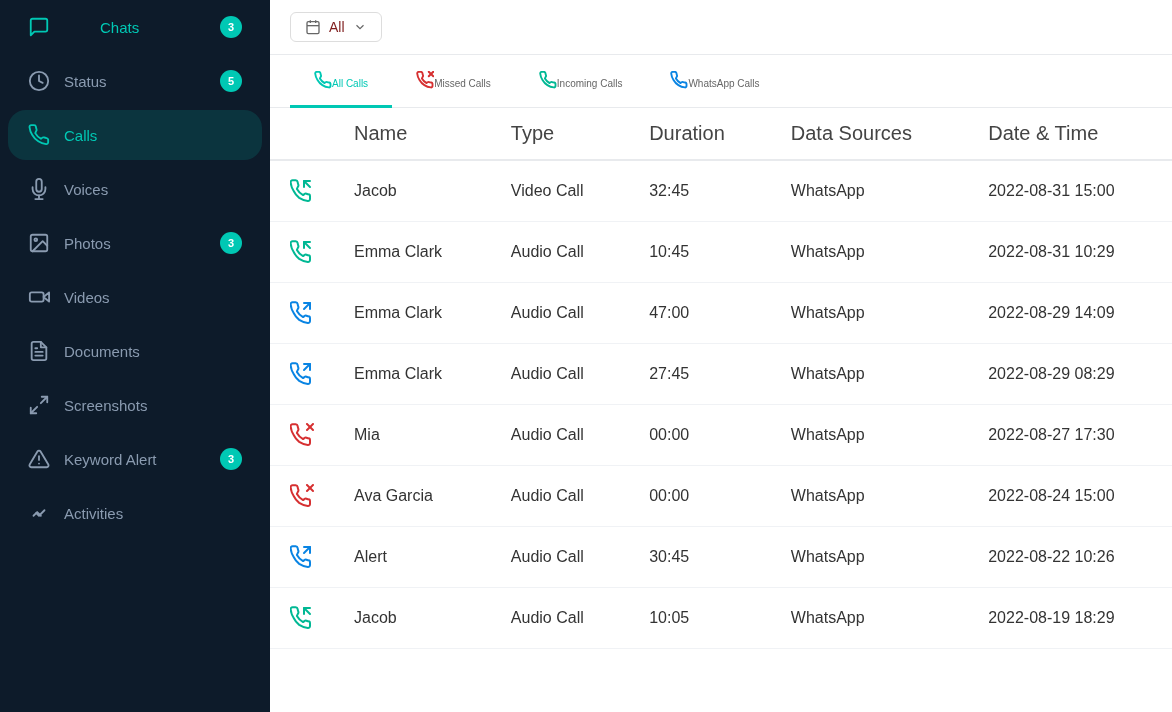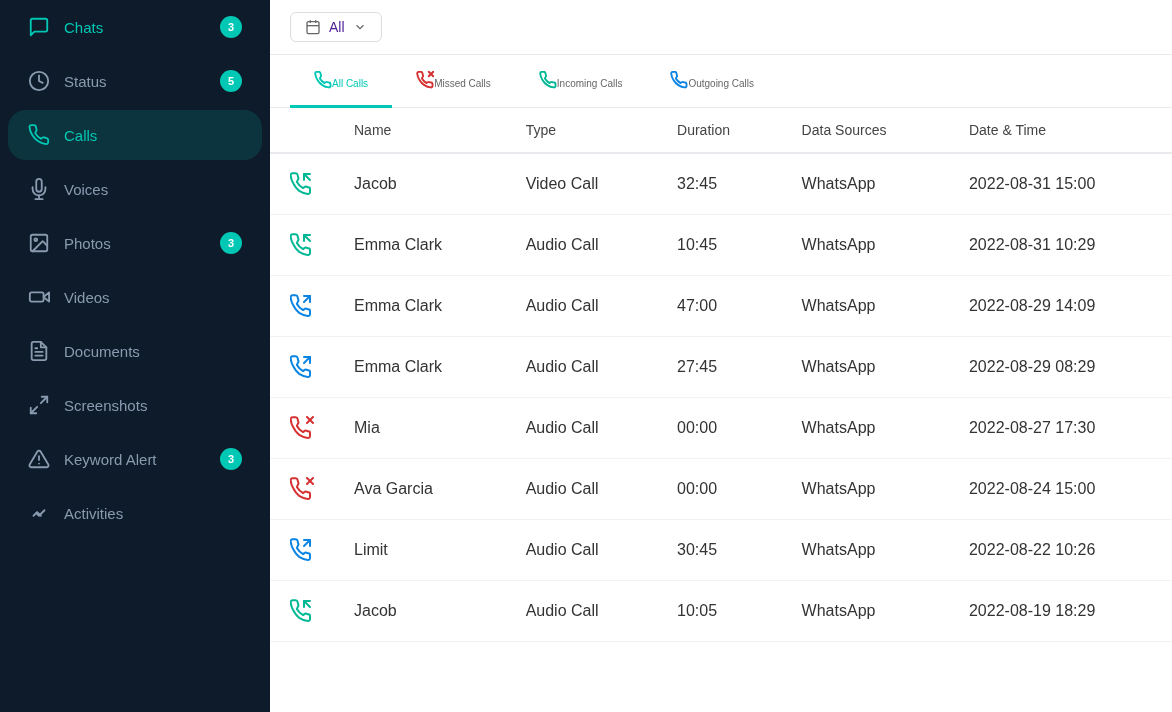--- a/index.html
+++ b/index.html
@@ -47,21 +47,21 @@
       color: #fff;
       border-radius: 50%;
       width: 22px;
       height: 22px;
       font-size: 11px;
       display: flex;
       align-items: center;
       justify-content: center;
       font-weight: 600;
     }
-    .sidebar-item.chats-item { color: #00c8b4; }
+    .sidebar-item.chats-item { color: #00c8b4; gap: 36px; }
 
     
     .main {
       flex: 1;
       background: #fff;
       display: flex;
       flex-direction: column;
       height: 712px;
       overflow: hidden;
     }
@@ -76,21 +76,21 @@
     }
     .date-filter {
       display: flex;
       align-items: center;
       border: 1px solid #ddd;
       border-radius: 6px;
       padding: 6px 14px;
       gap: 8px;
       cursor: pointer;
       font-size: 14px;
-      color: #4c1d95;
+      color: #7f1d1d;
       background: #fff;
     }
     .search-box {
       margin-left: auto;
       display: flex;
       align-items: center;
       border: 1px solid #ddd;
       border-radius: 20px;
       padding: 6px 14px;
       gap: 8px;
@@ -132,21 +132,21 @@
       flex: 1;
       overflow-y: auto;
     }
     table {
       width: 100%;
       border-collapse: collapse;
     }
     thead th {
       padding: 14px 20px;
       text-align: left;
-      font-size: 14px;
+      font-size: 20px;
       font-weight: 500;
       color: #444;
       border-bottom: 2px solid #e8eaed;
       background: #fff;
     }
     thead th:first-child { width: 60px; }
     tbody tr {
       border-bottom: 1px solid #f0f2f5;
     }
     tbody td {
@@ -315,21 +315,21 @@
     <div class="tab">
       <svg width="18" height="18" viewBox="0 0 24 24" fill="none" stroke="#00b894" stroke-width="2.5" stroke-linecap="round" stroke-linejoin="round">
         <path d="M22 16.92v3a2 2 0 0 1-2.18 2 19.79 19.79 0 0 1-8.63-3.07A19.5 19.5 0 0 1 4.69 12 19.79 19.79 0 0 1 1.63 3.37 2 2 0 0 1 3.6 1.18h3a2 2 0 0 1 2 1.72c.127.96.361 1.903.7 2.81a2 2 0 0 1-.45 2.11L7.91 9.91a16 16 0 0 0 6.18 6.18l1.27-.95a2 2 0 0 1 2.11-.45c.907.339 1.85.573 2.81.7A2 2 0 0 1 22 16.92z"></path>
       </svg>
       <span>Incoming Calls</span>
     </div>
     <div class="tab">
       <svg width="18" height="18" viewBox="0 0 24 24" fill="none" stroke="#0984e3" stroke-width="2.5" stroke-linecap="round" stroke-linejoin="round">
         <path d="M22 16.92v3a2 2 0 0 1-2.18 2 19.79 19.79 0 0 1-8.63-3.07A19.5 19.5 0 0 1 4.69 12 19.79 19.79 0 0 1 1.63 3.37 2 2 0 0 1 3.6 1.18h3a2 2 0 0 1 2 1.72c.127.96.361 1.903.7 2.81a2 2 0 0 1-.45 2.11L7.91 9.91a16 16 0 0 0 6.18 6.18l1.27-.95a2 2 0 0 1 2.11-.45c.907.339 1.85.573 2.81.7A2 2 0 0 1 22 16.92z"></path>
       </svg>
-      <span>Outgoing Calls</span>
+      <span>WhatsApp Calls</span>
     </div>
   </div>
 
   <div class="table-container">
     <table>
       <thead>
         <tr>
           <th></th>
           <th>Name</th>
           <th>Type</th>
@@ -424,21 +424,21 @@
     <td>2022-08-24 15:00</td>
   </tr>
           <tr>
     <td class="icon-cell">
               <svg width="24" height="24" viewBox="0 0 24 24" fill="none">
       <path d="M20 16.92v3a2 2 0 0 1-2.18 2 19.79 19.79 0 0 1-8.63-3.07A19.5 19.5 0 0 1 3.69 12 19.79 19.79 0 0 1 0.63 3.37 2 2 0 0 1 2.6 1.18h3a2 2 0 0 1 2 1.72c.127.96.361 1.903.7 2.81a2 2 0 0 1-.45 2.11L6.91 9.91a16 16 0 0 0 6.18 6.18l1.27-.95a2 2 0 0 1 2.11-.45c.907.339 1.85.573 2.81.7A2 2 0 0 1 20 16.92z" stroke="#0984e3" stroke-width="2" stroke-linecap="round" stroke-linejoin="round"></path>
       <polyline points="14 2 20 2 20 8" stroke="#0984e3" stroke-width="2" stroke-linecap="round" stroke-linejoin="round"></polyline>
       <line x1="14" y1="8" x2="20" y2="2" stroke="#0984e3" stroke-width="2" stroke-linecap="round"></line>
     </svg>
             </td>
-    <td>Limit</td>
+    <td>Alert</td>
     <td>Audio Call</td>
     <td>30:45</td>
     <td>WhatsApp</td>
     <td>2022-08-22 10:26</td>
   </tr>
           <tr>
     <td class="icon-cell">
               <svg width="24" height="24" viewBox="0 0 24 24" fill="none">
       <path d="M20 16.92v3a2 2 0 0 1-2.18 2 19.79 19.79 0 0 1-8.63-3.07A19.5 19.5 0 0 1 3.69 12 19.79 19.79 0 0 1 0.63 3.37 2 2 0 0 1 2.6 1.18h3a2 2 0 0 1 2 1.72c.127.96.361 1.903.7 2.81a2 2 0 0 1-.45 2.11L6.91 9.91a16 16 0 0 0 6.18 6.18l1.27-.95a2 2 0 0 1 2.11-.45c.907.339 1.85.573 2.81.7A2 2 0 0 1 20 16.92z" stroke="#00b894" stroke-width="2" stroke-linecap="round" stroke-linejoin="round"></path>
       <polyline points="20 2 14 2 14 8" stroke="#00b894" stroke-width="2" stroke-linecap="round" stroke-linejoin="round"></polyline>

